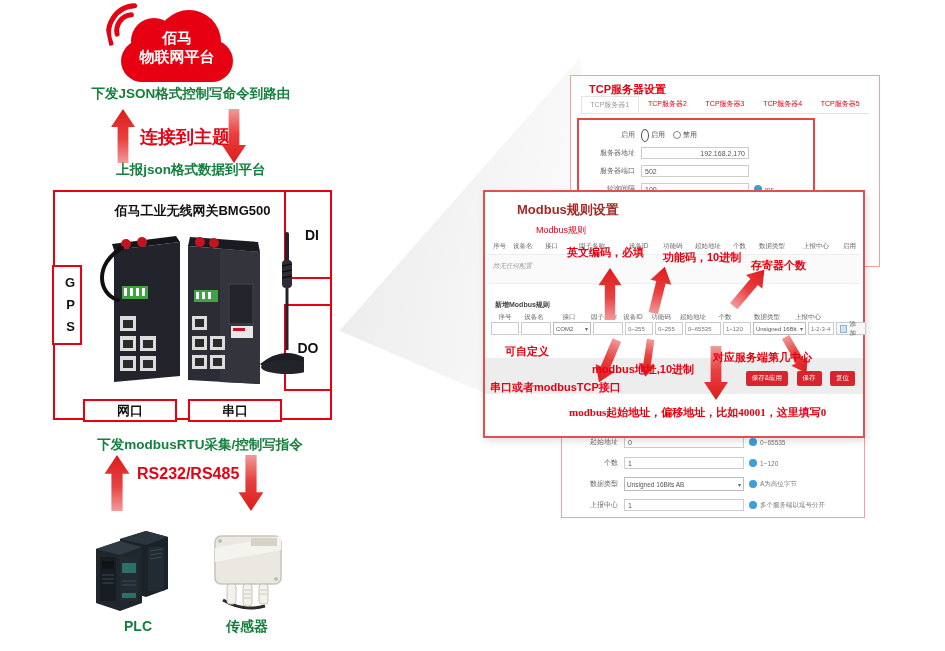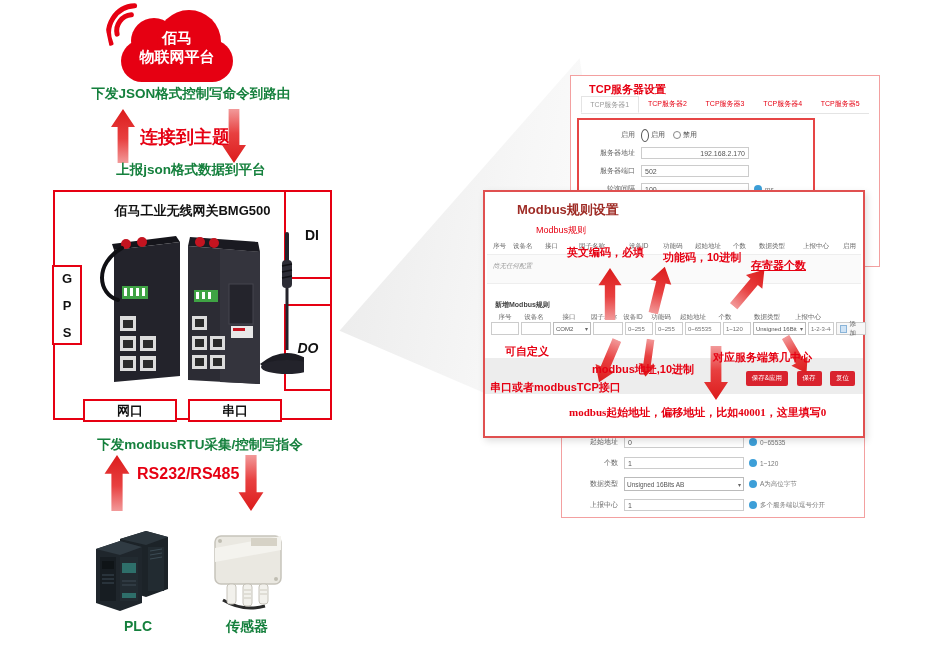--- a/index.html
+++ b/index.html
@@ -11,21 +11,21 @@
         background:linear-gradient(100deg,#dedede,#f2f2f2 55%,#ffffff);
         clip-path:polygon(0.5% 68%,80% 1.5%,100% 99.5%);opacity:.65;}
   .cloud{position:absolute;left:121px;top:40px;width:112px;height:42px;background:#e60012;border-radius:24px;}
   .cloud::before{content:"";position:absolute;left:10px;top:-22px;width:46px;height:46px;background:#e60012;border-radius:50%;}
   .cloud::after{content:"";position:absolute;right:12px;top:-30px;width:64px;height:64px;background:#e60012;border-radius:50%;}
   .cloud-text{position:absolute;left:111px;top:28px;width:132px;text-align:center;color:#fff;font-weight:bold;z-index:2;line-height:19px;font-size:15px;}
   .blacktxt{position:absolute;font-weight:bold;color:#15803d;text-align:center;white-space:nowrap;}
   .redtxt{position:absolute;font-weight:bold;color:#e60012;white-space:nowrap;}
   .redbox{position:absolute;border:2px solid #e60012;background:#fff;box-sizing:border-box;
           display:flex;align-items:center;justify-content:center;font-weight:bold;color:#111;}
-  .vtext{width:16px;word-break:break-all;line-height:27px;text-align:center;}
+  .vtext{width:16px;word-break:break-all;line-height:22px;text-align:right;}
   
   .arr{position:absolute;}
   
   .panel-pink{position:absolute;background:#fff;border:1px solid #f3a0a0;box-sizing:border-box;}
   #tcp-panel{left:570px;top:75px;width:310px;height:192px;z-index:1;}
   #detail-panel{left:561px;top:358px;width:304px;height:160px;z-index:2;}
   #modbus-panel{position:absolute;left:435px;top:190px;width:382px;height:248px;z-index:3;
                 background:#fff;border:2px solid #e05050;box-sizing:border-box;box-shadow:2px 3px 7px rgba(0,0,0,.13);margin-left:48px;}
   .ptitle{color:#e60012;font-weight:bold;font-size:11px;}
   .tabbar{position:absolute;left:10px;top:20px;right:10px;height:17px;border-bottom:1px solid #e4e4e4;display:flex;font-size:7px;}
@@ -103,21 +103,21 @@
 
   <div class="redbox" style="left:53px;top:190px;width:279px;height:230px;align-items:flex-start;justify-content:center;">
     <div style="margin-top:10px;font-size:13px;">佰马工业无线网关BMG500</div>
   </div>
   <div class="redbox" style="left:52px;top:265px;width:30px;height:80px;font-size:13px;">
       <div class="vtext">GPS</div>
     </div>
   <div class="redbox" style="left:284px;top:190px;width:48px;height:89px;font-size:14px;padding-left:8px;">
       <span>DI</span>
     </div>
-  <div class="redbox" style="left:284px;top:304px;width:48px;height:87px;font-size:14px;font-style:italic;">
+  <div class="redbox" style="left:284px;top:304px;width:48px;height:87px;font-size:14px;">
       <span>DO</span>
     </div>
   <div class="redbox" style="left:83px;top:399px;width:94px;height:23px;font-size:13px;">
       <span>网口</span>
     </div>
   <div class="redbox" style="left:188px;top:399px;width:94px;height:23px;font-size:13px;">
       <span>串口</span>
     </div>
 
   <svg class="abs" style="left:92px;top:224px;width:212px;height:172px;" viewBox="0 0 212 172">
@@ -354,21 +354,21 @@
 
     <div class="graybar"></div>
     <div style="position:absolute;right:8px;top:174px;z-index:4;">
       <button class="btn-red">保存&amp;应用</button>
       <button class="btn-red">保存</button>
       <button class="btn-red">复位</button>
     </div>
 
     <div class="ann" style="left:82px;top:53px;">英文编码，必填</div>
     <div class="ann" style="left:178px;top:58px;">功能码，10进制</div>
-    <div class="ann" style="left:266px;top:66px;text-decoration:underline;">存寄器个数</div>
+    <div class="ann" style="left:266px;top:66px;">存寄器个数</div>
     <div class="ann" style="left:20px;top:152px;font-family:Liberation Serif, serif;">可自定义</div>
     <div class="ann" style="left:5px;top:188px;">串口或者modbusTCP接口</div>
     <div class="ann" style="left:107px;top:170px;">modbus地址,10进制</div>
     <div class="ann" style="left:228px;top:158px;">对应服务端第几中心</div>
     <div class="ann" style="left:84px;top:213px;font-family:Liberation Serif, serif;">modbus起始地址，偏移地址，比如40001，这里填写0</div>
 
     <svg class="arr" style="left:113px;top:76px;width:24px;height:52px;z-index:4;" viewBox="0 0 40 90">
         <polygon points="20,0 40,30 29,30 29,90 11,90 11,30 0,30" fill="url(#agrad)"></polygon>
       </svg>
     <svg class="arr" style="left:162px;top:74px;width:24px;height:48px;transform:rotate(14deg);z-index:4;" viewBox="0 0 40 90">

